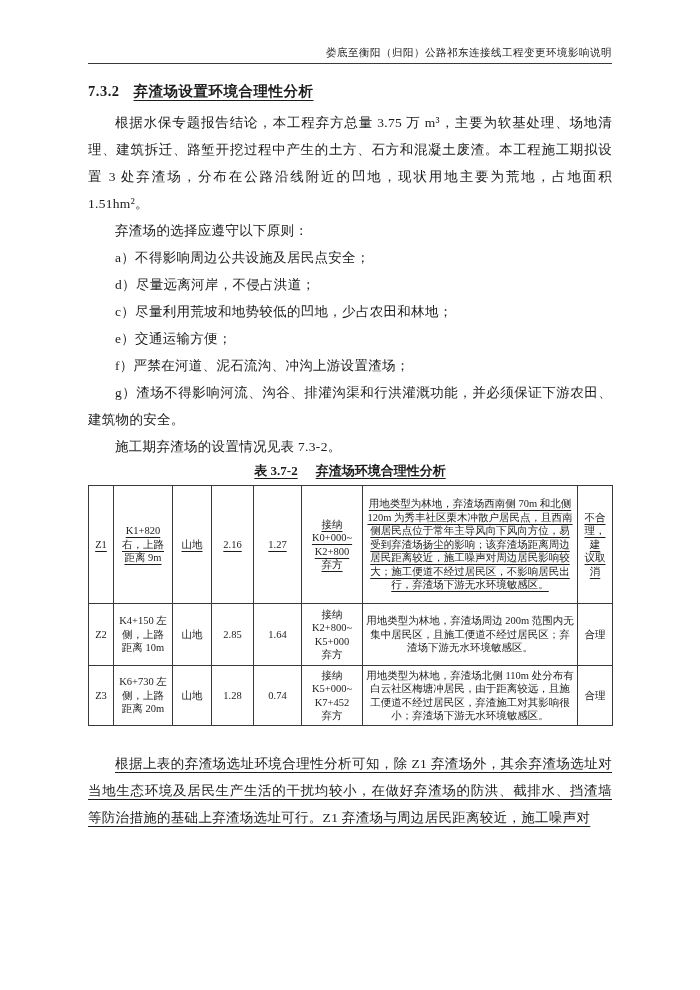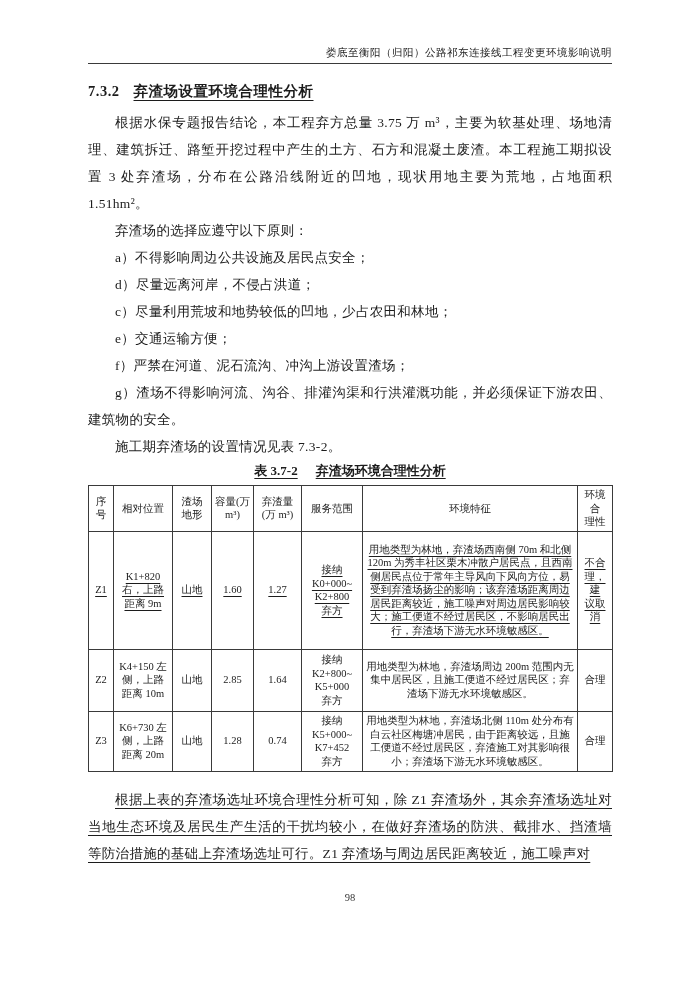--- a/index.html
+++ b/index.html
@@ -1,19 +1,19 @@
 <!DOCTYPE html>
 <html><head>
 <meta charset="utf-8">
 <style>
   * { margin:0; padding:0; box-sizing:border-box; }
   html,body { background:#ffffff; }
   .page {
     position:relative;
-    width:700px; height:990px;
+    width:700px; height:836px;
     margin:0 auto;
     background:#ffffff;
     font-family:"Liberation Serif","DejaVu Serif",serif;
     color:#1c1c1c;
     overflow:hidden;
   }
   .content { margin:0 88px; width:524px; }
 
   
   .doc-header {
@@ -95,21 +95,21 @@
   .scrap-table tr.hdr { height:28px; }
   .scrap-table tr.row-z1 { height:118px; }
   .scrap-table tr.row-z2 { height:62px; }
   .scrap-table tr.row-z3 { height:60px; }
   .scrap-table td.feat { padding:2px 3px; }
   tr.row-underlined td, tr.row-underlined td * {
     text-decoration:underline;
     text-underline-offset:3px;
   }
 
-  .conclusion { margin-top:14px; }
+  .conclusion { margin-top:24px; }
 
   .page-number {
     position:absolute;
     left:0; right:0;
     top:892px;
     text-align:center;
     font-size:10.5px;
     color:#333;
   }
 </style>
@@ -148,41 +148,27 @@
         <col class="c-no">
           <col class="c-loc">
           <col class="c-ter">
           <col class="c-cap">
         <col class="c-vol">
           <col class="c-srv">
           <col class="c-feat">
           <col class="c-rat">
       </colgroup>
       <tbody>
-          <tr class="hdr">
-        <th class="prewrap">序号</th>
-        <th class="prewrap">相对位置</th>
-        <th class="prewrap">渣场
-地形</th>
-        <th class="prewrap">容量(万
-m³)</th>
-        <th class="prewrap">弃渣量
-(万 m³)</th>
-        <th class="prewrap">服务范围</th>
-        <th class="prewrap">环境特征</th>
-        <th class="prewrap">环境合
-理性</th>
-      </tr>
       <tr class="row-z1 row-underlined">
         <td>Z1</td>
         <td class="prewrap">K1+820
 右，上路
 距离 9m</td>
         <td>山地</td>
-        <td>1.60</td>
+        <td>2.16</td>
         <td>1.27</td>
         <td class="prewrap">接纳
 K0+000~
 K2+800
 弃方</td>
         <td class="feat">用地类型为林地，弃渣场西南侧 70m 和北侧 120m 为秀丰社区栗木冲散户居民点，且西南侧居民点位于常年主导风向下风向方位，易受到弃渣场扬尘的影响；该弃渣场距离周边居民距离较近，施工噪声对周边居民影响较大；施工便道不经过居民区，不影响居民出行，弃渣场下游无水环境敏感区。</td>
         <td class="prewrap">不合
 理，建
 议取消</td>
       </tr>

